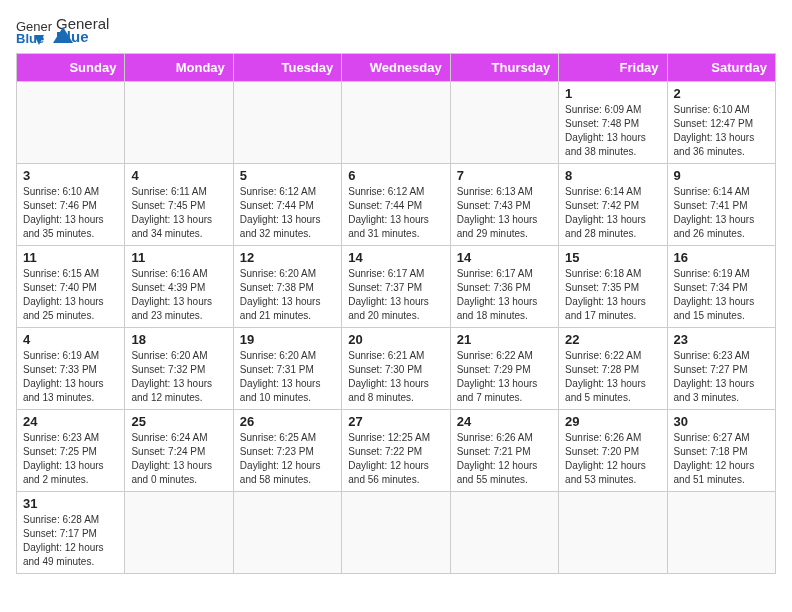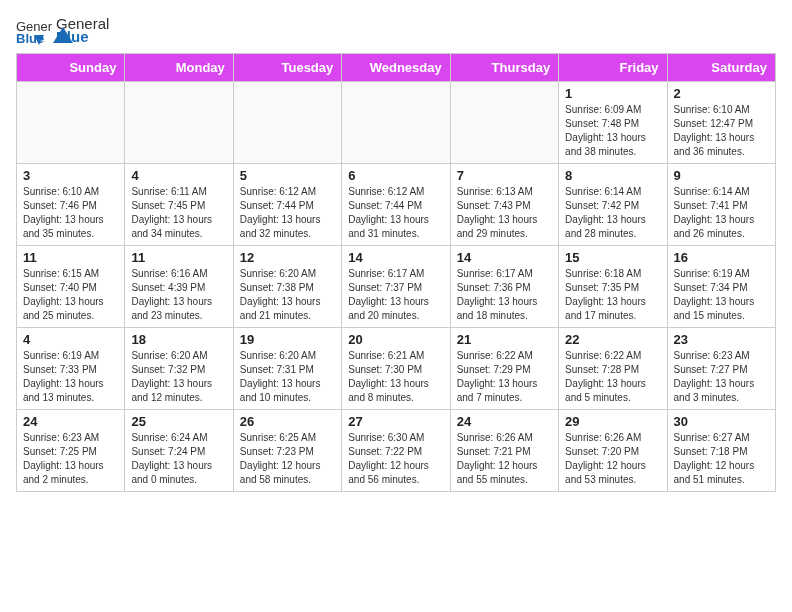--- a/index.html
+++ b/index.html
@@ -281,21 +281,21 @@
 Daylight: 13 hours and 0 minutes.</div>
         </td>
         <td>
           <span class="day-number">26</span>
           <div class="day-info">Sunrise: 6:25 AM
 Sunset: 7:23 PM
 Daylight: 12 hours and 58 minutes.</div>
         </td>
         <td>
           <span class="day-number">27</span>
-          <div class="day-info">Sunrise: 6:30 AM
+          <div class="day-info">Sunrise: 12:25 AM
 Sunset: 7:22 PM
 Daylight: 12 hours and 56 minutes.</div>
         </td>
         <td>
           <span class="day-number">24</span>
           <div class="day-info">Sunrise: 6:26 AM
 Sunset: 7:21 PM
 Daylight: 12 hours and 55 minutes.</div>
         </td>
         <td>
@@ -304,14 +304,28 @@
 Sunset: 7:20 PM
 Daylight: 12 hours and 53 minutes.</div>
         </td>
         <td>
           <span class="day-number">30</span>
           <div class="day-info">Sunrise: 6:27 AM
 Sunset: 7:18 PM
 Daylight: 12 hours and 51 minutes.</div>
         </td>
       </tr>
+      <tr class="last-row">
+        <td>
+          <span class="day-number">31</span>
+          <div class="day-info">Sunrise: 6:28 AM
+Sunset: 7:17 PM
+Daylight: 12 hours and 49 minutes.</div>
+        </td>
+        <td class="empty"></td>
+        <td class="empty"></td>
+        <td class="empty"></td>
+        <td class="empty"></td>
+        <td class="empty"></td>
+        <td class="empty"></td>
+      </tr>
     </tbody>
 </table>
 
 </body></html>

